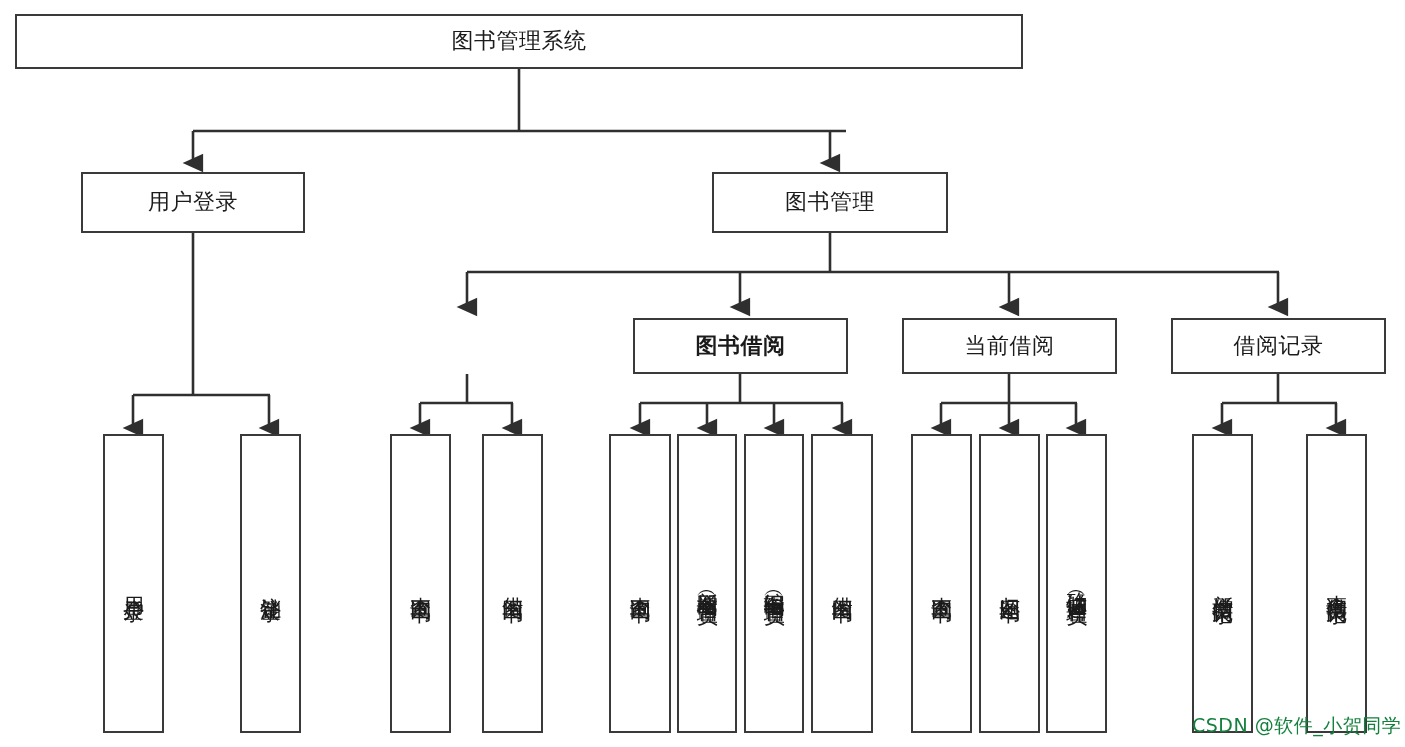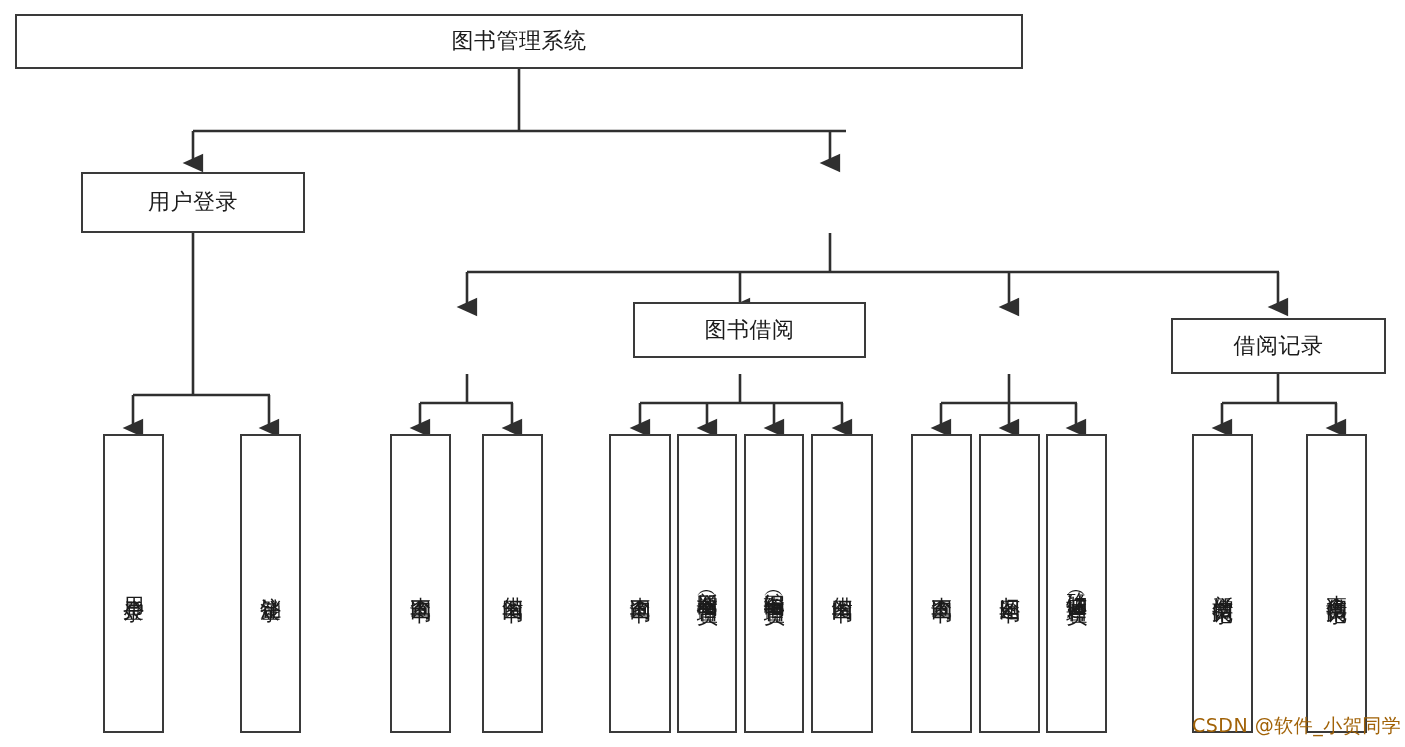--- a/index.html
+++ b/index.html
@@ -49,21 +49,21 @@
     text-orientation: upright;
     font-size: 21px;
     line-height: 1.35;
     letter-spacing: 2px;
     white-space: nowrap;
     text-align: center;
   }
   .watermark {
     position: absolute;
     font-size: 19px;
-    color: #a16207;
+    color: #15803d;
     letter-spacing: 0.5px;
     white-space: nowrap;
     pointer-events: none;
   }
 </style>
 </head>
 <body>
 
 <div id="diagram-root">
 
@@ -119,26 +119,32 @@
   </svg>
 
   <div class="node-box" style="left:15px; top:14px; width:1008px; height:55px;">
     <span class="node-label-h">图书管理系统</span>
   </div>
 
   <div class="node-box" style="left:81px; top:172px; width:224px; height:61px;">
     <span class="node-label-h">用户登录</span>
   </div>
 
-
-
-  <div class="node-box" style="left:633px; top:302px; width:233px; height:56px;">
+  <div class="node-box" style="left:712px; top:172px; width:236px; height:61px;">
+    <span class="node-label-h">图书管理</span>
+  </div>
+
+
+  <div class="node-box" style="left:633px; top:318px; width:215px; height:56px;font-weight:bold;">
     <span class="node-label-h">图书借阅</span>
   </div>
 
+  <div class="node-box" style="left:902px; top:318px; width:215px; height:56px;">
+    <span class="node-label-h">当前借阅</span>
+  </div>
 
   <div class="node-box" style="left:1171px; top:318px; width:215px; height:56px;justify-content:center;">
     <span class="node-label-h">借阅记录</span>
   </div>
 
   <div class="node-box" style="left:103px; top:434px; width:61px; height:299px;">
     <span class="node-label-v">用户登录</span>
   </div>
 
   <div class="node-box" style="left:240px; top:434px; width:61px; height:299px;">

